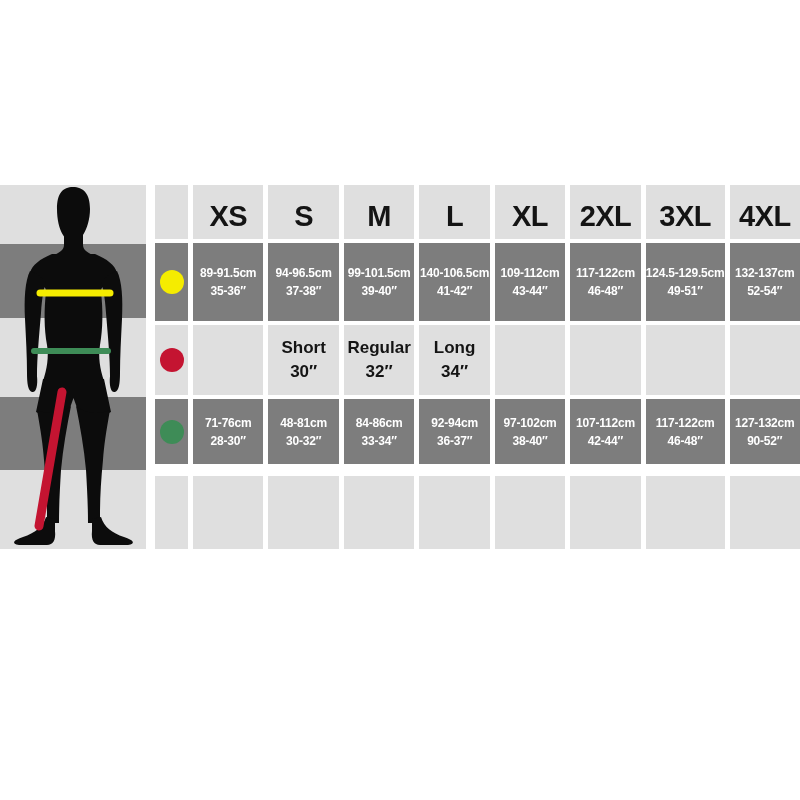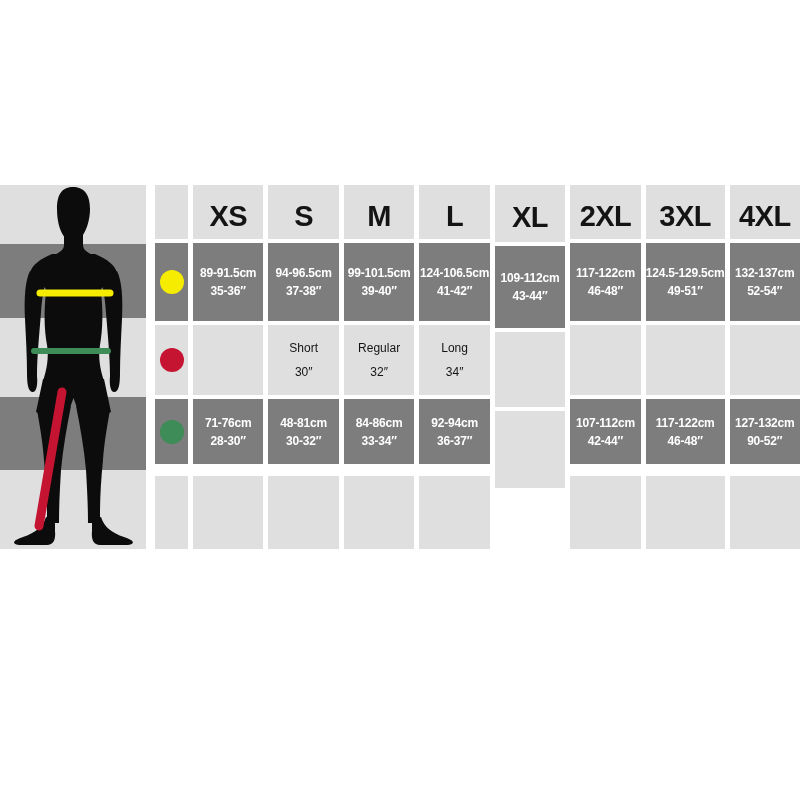--- a/index.html
+++ b/index.html
@@ -36,21 +36,21 @@
   .r1{height:82px;margin-bottom:4px;}
   .r2{height:75px;margin-bottom:4px;}
   .r3{height:69px;margin-bottom:12px;}
   .r4{height:77px;}
   
   .size-label{font-size:29px;font-weight:bold;color:#141414;letter-spacing:-0.5px;}
   .dim{
     font-size:12px;font-weight:bold;color:#ffffff;line-height:18px;
     white-space:nowrap;letter-spacing:-0.2px;
   }
-  .leg-text{font-size:12px;font-weight:normal;color:#141414;line-height:24px;white-space:nowrap;}
+  .leg-text{font-size:17px;font-weight:bold;color:#141414;line-height:24px;white-space:nowrap;}
   
   .dot{width:24px;height:24px;border-radius:50%;flex:none;}
   .dot-yellow{background:#f5ec00;}
   .dot-red{background:#c41431;}
   .dot-green{background:#3e8c57;}
 </style>
 </head>
 <body>
 
 <div class="sizechart">
@@ -149,21 +149,21 @@
         <span class="dim">33-34″</span>
       </div>
     <div class="cell r4 light"></div>
   </div>
 
   <div class="col size-col">
     <div class="cell r0 light">
         <span class="size-label">L</span>
       </div>
     <div class="cell r1 dark">
-        <span class="dim">124-106.5cm</span>
+        <span class="dim">140-106.5cm</span>
         <span class="dim">41-42″</span>
       </div>
     <div class="cell r2 light">
         <span class="leg-text">Long</span>
         <span class="leg-text">34″</span>
       </div>
     <div class="cell r3 dark">
         <span class="dim">92-94cm</span>
         <span class="dim">36-37″</span>
       </div>
@@ -175,20 +175,24 @@
         <span class="size-label">XL</span>
       </div>
     <div class="cell r1 dark">
         <span class="dim">109-112cm</span>
         <span class="dim">43-44″</span>
       </div>
     <div class="cell r2 light">
         <span class="leg-text"></span>
         <span class="leg-text"></span>
       </div>
+    <div class="cell r3 dark">
+        <span class="dim">97-102cm</span>
+        <span class="dim">38-40″</span>
+      </div>
     <div class="cell r4 light"></div>
   </div>
 
   <div class="col size-col">
     <div class="cell r0 light">
         <span class="size-label">2XL</span>
       </div>
     <div class="cell r1 dark">
         <span class="dim">117-122cm</span>
         <span class="dim">46-48″</span>

